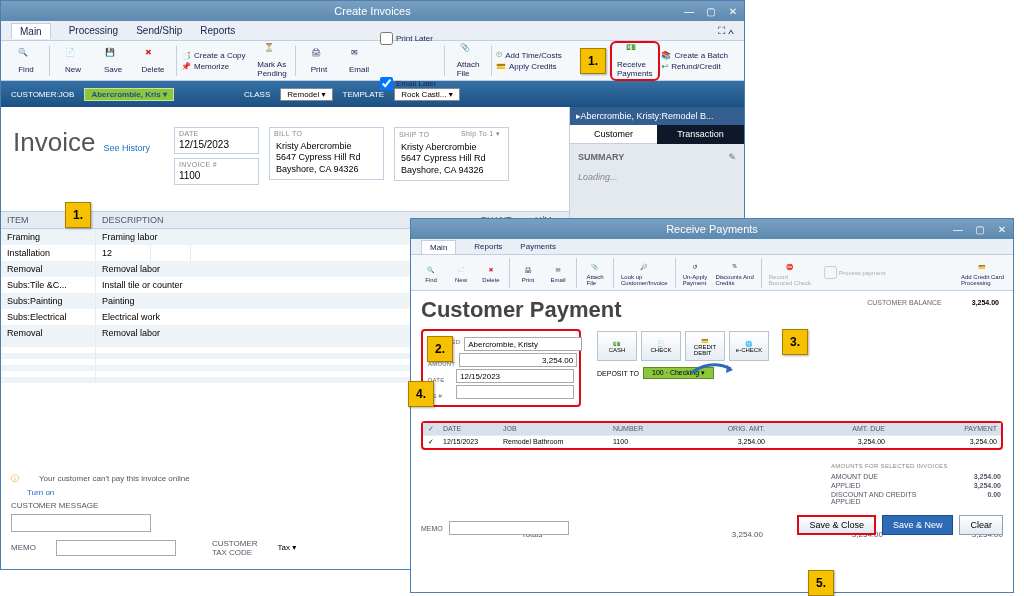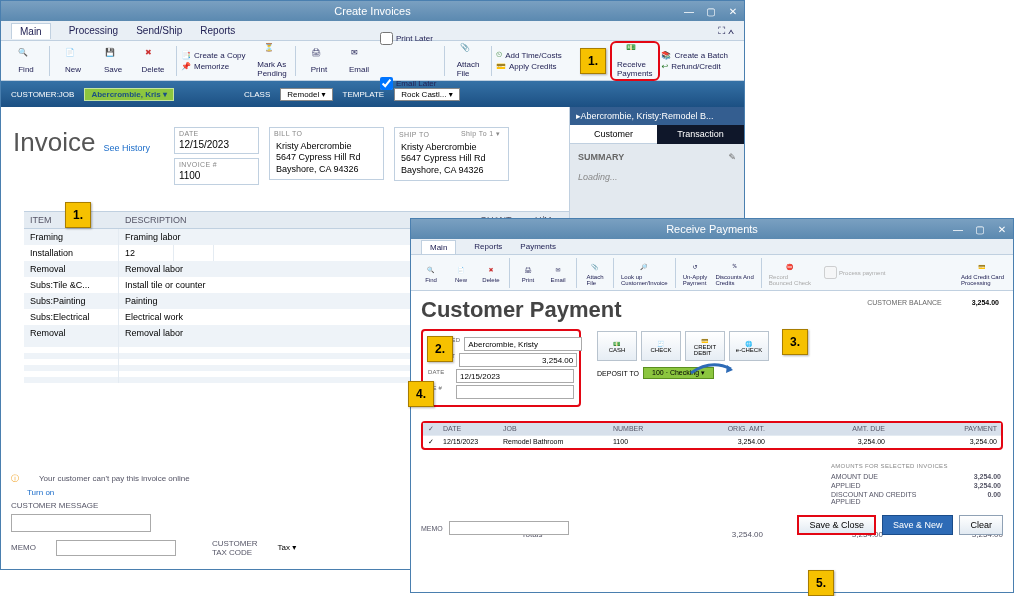--- a/index.html
+++ b/index.html
@@ -47,21 +47,21 @@
   .invoice-title { font-size: 26px; color:#555; font-weight:300; margin-right:8px; }
   .seehistory { color:#1a6cc9; font-size:9px; margin-top:16px; cursor:pointer; }
   .hdrboxcol { display:flex; flex-direction:column; gap:4px; margin-left:24px; }
   .box { border:1px solid #c0d0e0; }
   .box .lbl { font-size:7px; color:#888; padding:2px 4px 0; letter-spacing:0.4px;}
   .box .val { font-size:10px; padding:2px 4px 3px; }
   .addressbox { font-size:9px; line-height:1.25; padding:4px 6px; }
 
   .callout { position:absolute; background:#f6c100; border:1px solid #a87d00; width:26px; height:26px; display:flex; align-items:center; justify-content:center; font-weight:bold; font-size:12px; box-shadow:1px 1px 2px rgba(0,0,0,.3); z-index:10;}
 
-  .line-items { margin-top:6px;padding-left:23px; }
+  .line-items { margin-top:6px; }
   .li-head, .li-row { display:flex; font-size:9px; }
   .li-head { background:#e4ebf2; color:#556; border-top:1px solid #c0d0e0; border-bottom:1px solid #c0d0e0; }
   .li-head > div, .li-row > div { padding:3px 6px; border-right:1px solid #e4ebf2; }
   .col-item { width:95px; }
   .col-desc { flex:1; }
   .col-qty  { width:55px; text-align:left; }
   .col-um   { width:40px; }
   .li-row:nth-child(odd){ background:#eef3f8;}
   .li-row:nth-child(even){ background:#fff;}
 
@@ -86,21 +86,21 @@
     border: 1px solid #4a7faf;
     background:#fff;
     z-index:5;
   }
   .pay-toolbar { height:36px; background:#f4f8fb; display:flex; align-items:center; gap:2px; padding:2px 6px; border-bottom:1px solid #c0d0e0;}
   .pbtn { display:flex; flex-direction:column; align-items:center; font-size:6px; color:#225; cursor:pointer; padding:0 3px; min-width:28px;}
   .pbtn .ico { width:14px; height:14px; margin-bottom:1px; display:flex;align-items:center;justify-content:center;}
   .pay-body { padding:4px 10px; position:relative;}
   .pay-title { font-size:22px; color:#444; font-weight:bold; margin:2px 0 6px; }
   .pay-left-block { border:2px solid #e30613; border-radius:4px; padding:4px 5px; width:160px; position:relative;}
-  .pl-row { display:flex; align-items:flex-start; font-size:7px; margin:2px 0; gap:4px;}
+  .pl-row { display:flex; align-items:flex-end; font-size:7px; margin:2px 0; gap:4px;}
   .pl-row .plbl { width:55px; color:#666; text-align:left; font-size:6px; letter-spacing:.2px;}
   .pl-row input { flex:1; border:1px solid #aaa; font-size:8px; padding:1px 3px; height:14px;}
   .method-btns { display:flex; gap:4px; position:absolute; left:186px; top:40px;}
   .mb { width:40px; height:30px; border:1px solid #b8c3ce; display:flex; flex-direction:column; align-items:center; justify-content:center; font-size:6px; background:linear-gradient(#fff,#e6edf4); cursor:pointer;}
   .deposit-row { position:absolute; left:186px; top:76px; font-size:7px; display:flex; align-items:center; gap:4px;}
   .deposit-row .depbox { background:#8cc63f; border:1px solid #5a8f1e; padding:1px 8px; font-size:7px;}
   .swoosh { position:absolute; left:278px; top:68px; width:44px; height:18px; }
 
   .cust-balance { position:absolute; right:14px; top:8px; font-size:7px; color:#666; display:flex; gap:30px;}
   .cust-balance .amt { color:#000; font-weight:bold;}

